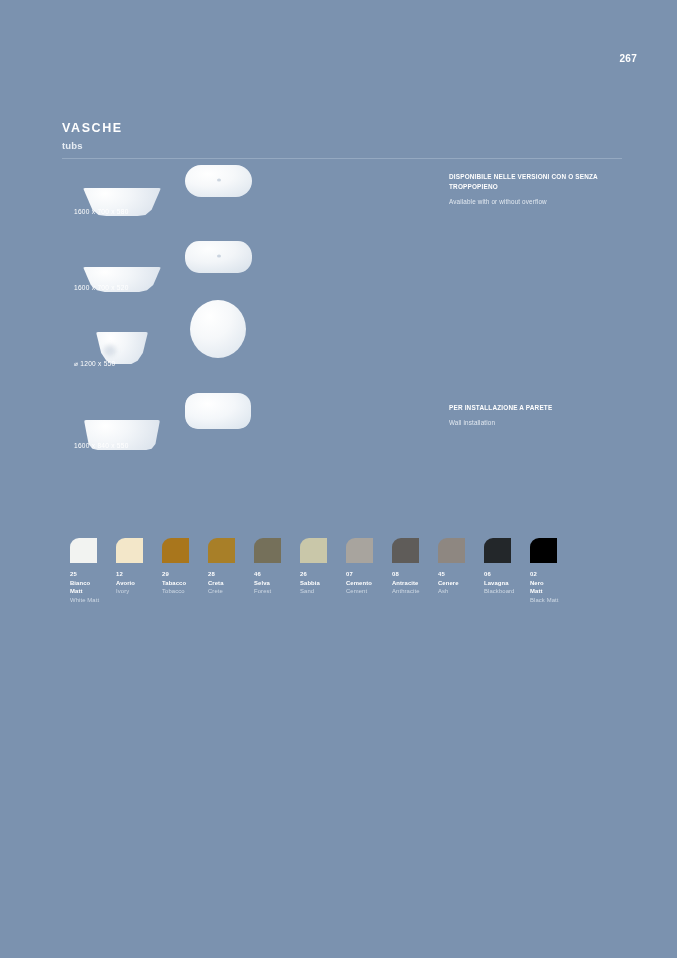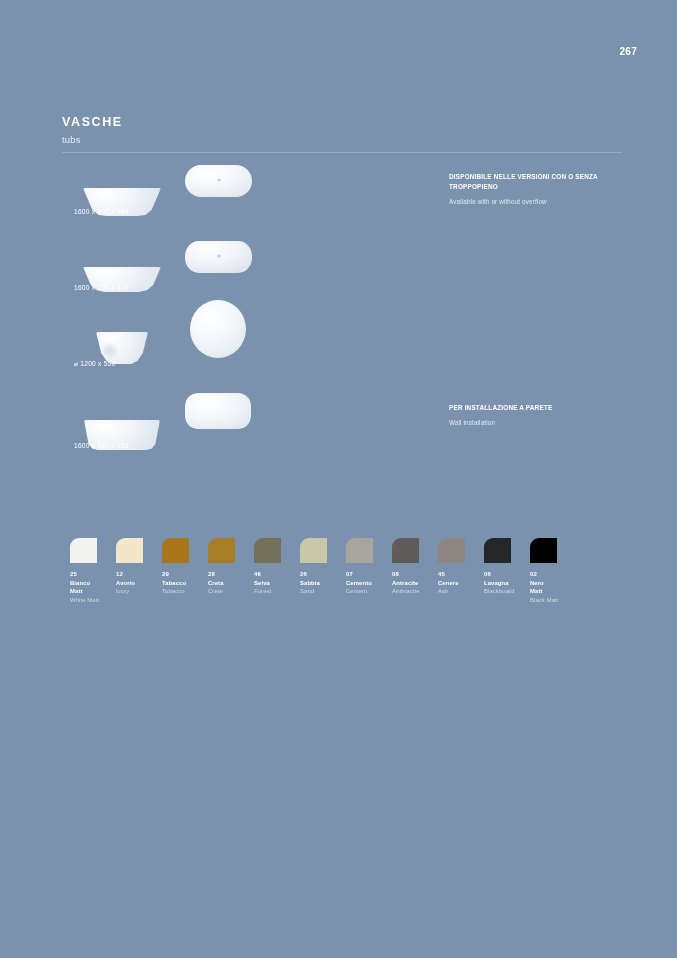--- a/index.html
+++ b/index.html
@@ -18,21 +18,21 @@
   }
 
   .page {
     position: absolute;
     inset: 0;
   }
 
   
   .page-number {
     position: absolute;
-    top: 46px;
+    top: 53px;
     right: 40px;
     font-size: 10px;
     font-weight: 700;
     letter-spacing: 0.3px;
     color: #ffffff;
   }
 
   
   .section {
     position: absolute;
@@ -41,21 +41,21 @@
   }
   .section-title {
     font-size: 12.5px;
     font-weight: 700;
     letter-spacing: 1.6px;
     color: #ffffff;
     line-height: 1.1;
   }
   .section-sub {
     font-size: 9.5px;
-    font-weight: 400;
+    font-weight: 700;
     letter-spacing: 0.2px;
     color: #e6ecf3;
     margin-top: 5px;
     line-height: 1.1;
   }
   .section-rule {
     margin-top: 7px;
     height: 1px;
     width: 560px;
     background: #95a9c1;
@@ -253,21 +253,21 @@
     white-space: nowrap;
   }
 </style>
 </head>
 <body style="background: rgb(123, 146, 175);">
 
 <div class="page">
 
   <div class="page-number">267</div>
 
-  <div class="section" style="top:116px;">
+  <div class="section" style="top:122px;">
     <div class="section-title">VASCHE</div>
     <div class="section-sub">tubs</div>
     <div class="section-rule"></div>
   </div>
 
   <div class="tubs">
 
     <div class="tub-row r1" style="height:76px;">
       <div class="col-front">
         <div class="front-shape tub-front-a"></div>

